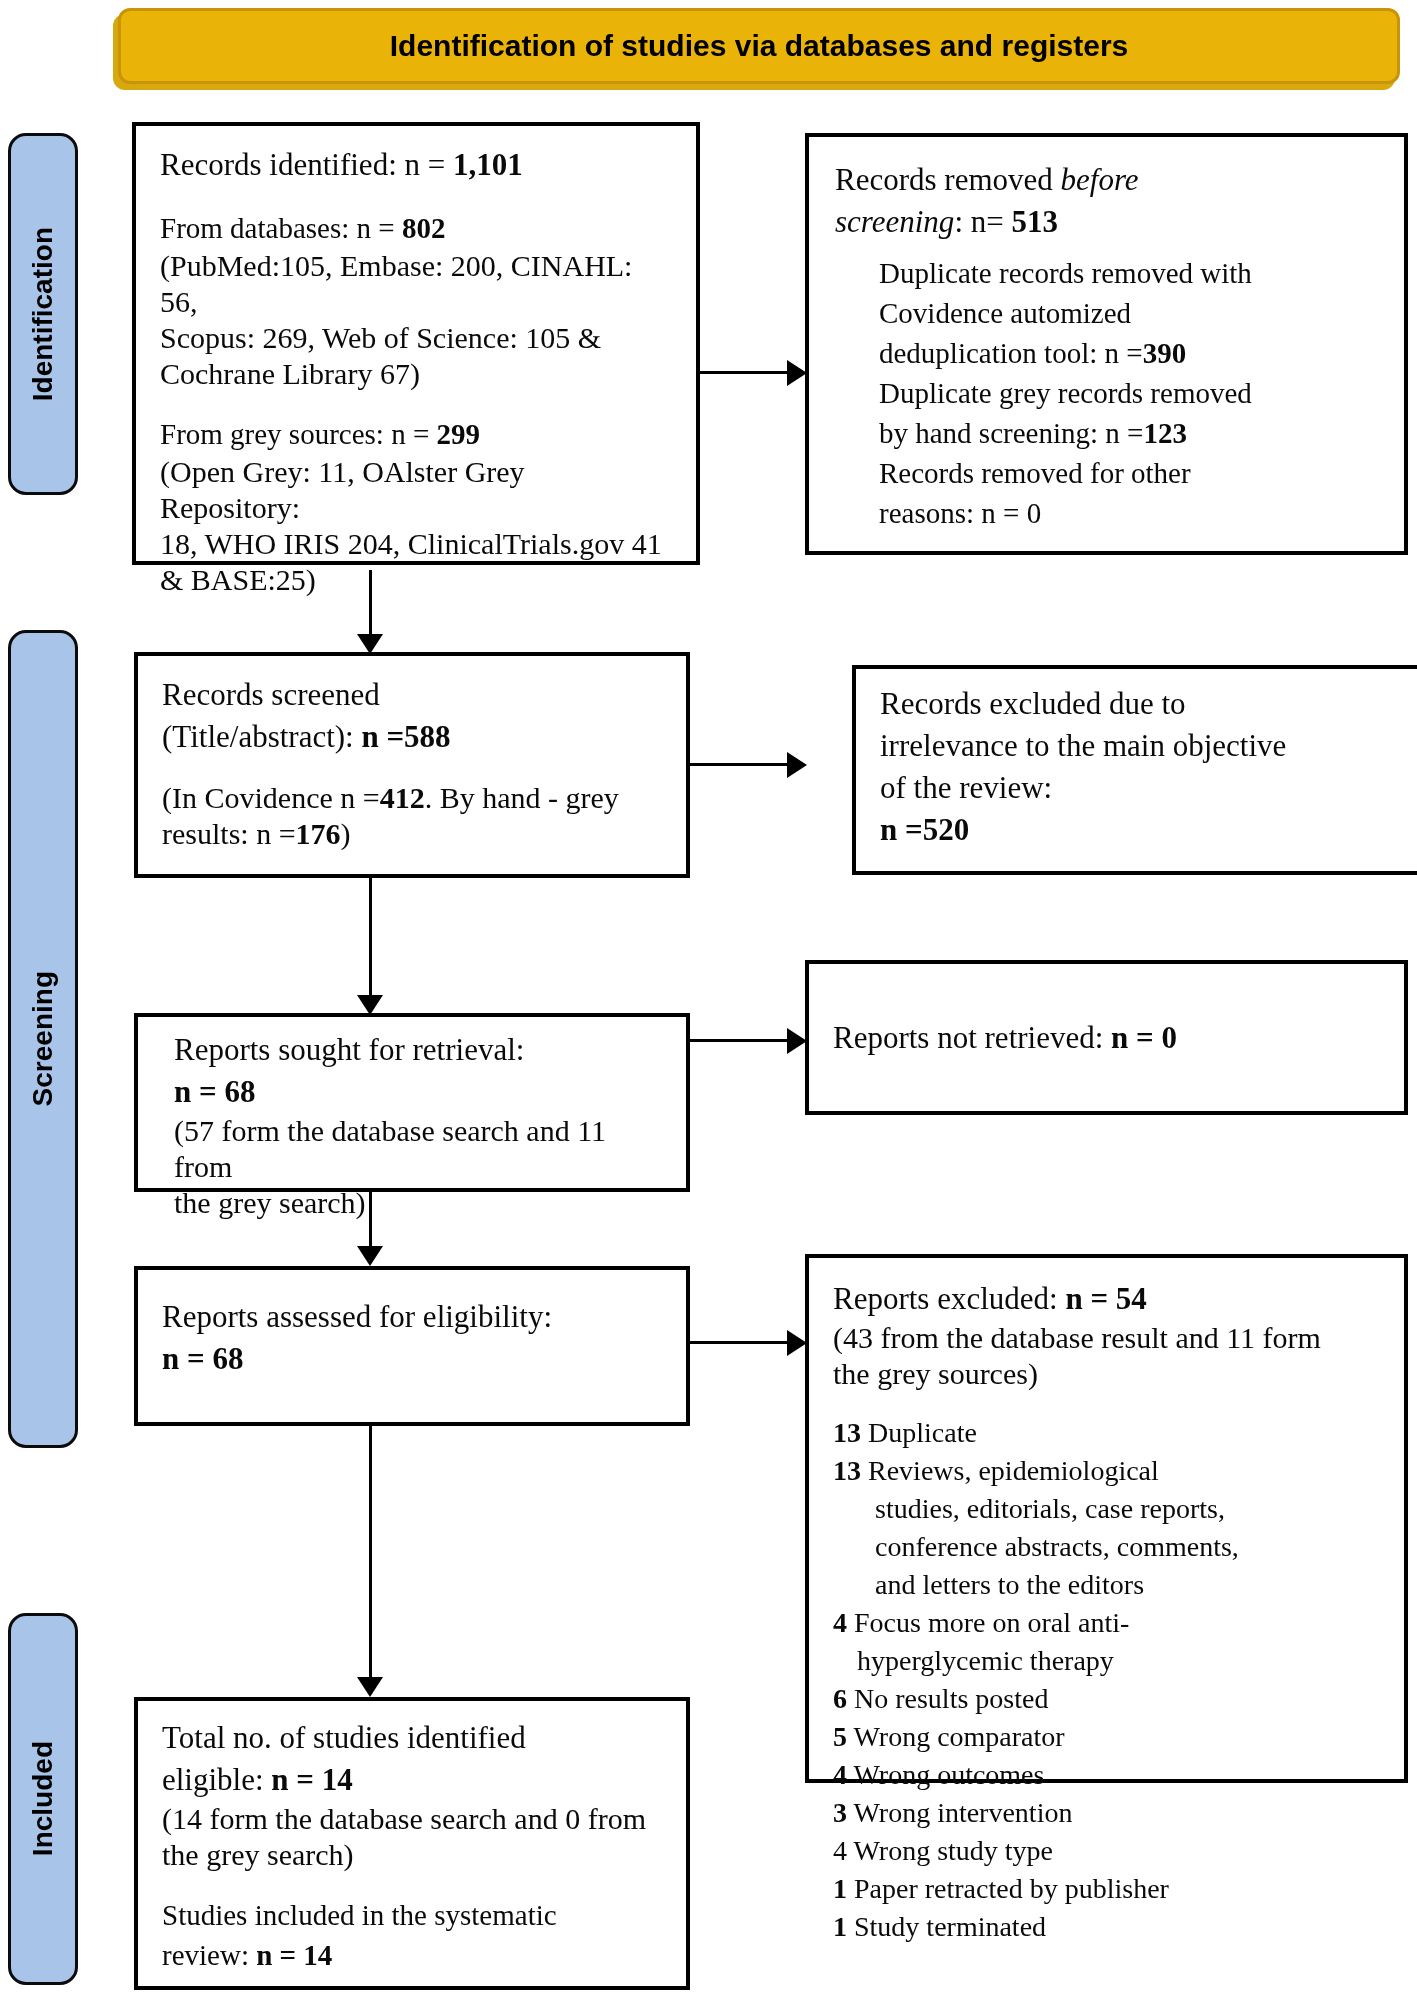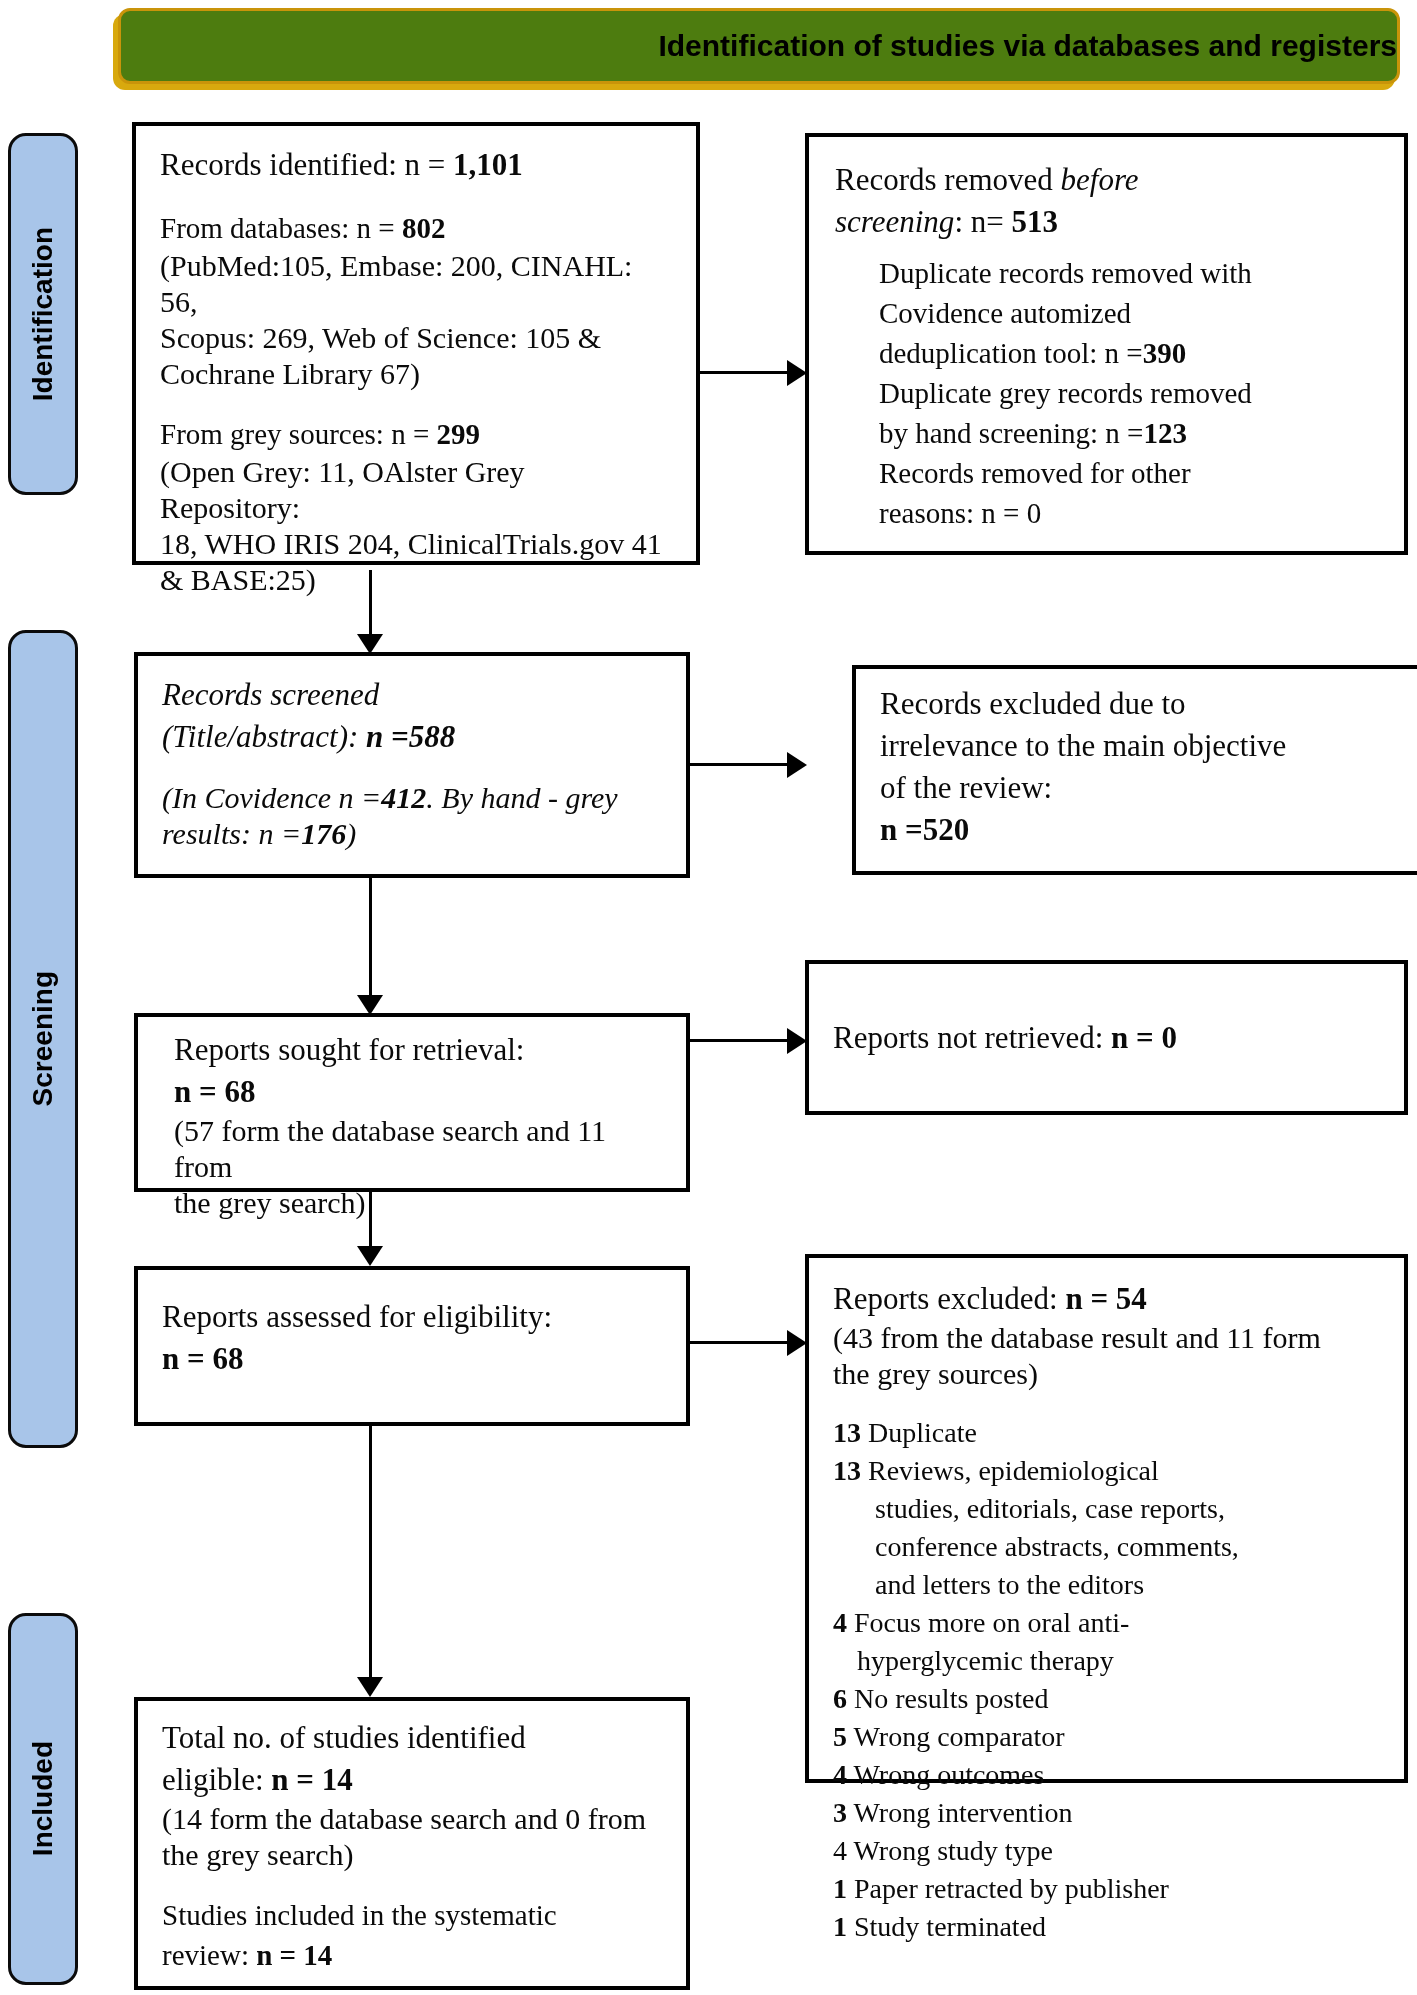--- a/index.html
+++ b/index.html
@@ -1,23 +1,23 @@
 <!DOCTYPE html>
 <html><head>
 <meta charset="utf-8">
 <style>
   html,body{margin:0;padding:0;background:#ffffff;}
   .canvas{position:relative;width:1417px;height:1995px;background:#ffffff;overflow:hidden;
           font-family:"Liberation Serif","DejaVu Serif",serif;color:#0a0a0a;}
 
   
   .banner{position:absolute;left:118px;top:8px;width:1282px;height:76px;
-          background:#4d7c0f;border:3px solid #C9940A;border-radius:12px;
+          background:#eab308;border:3px solid #C9940A;border-radius:12px;
           box-shadow:-5px 6px 0 #D8A90E;
-          display:flex;align-items:center;justify-content:flex-end;box-sizing:border-box;}
+          display:flex;align-items:center;justify-content:center;box-sizing:border-box;}
   .banner span{font-family:"Liberation Sans","DejaVu Sans",sans-serif;font-weight:bold;
                font-size:30px;color:#000;}
 
   
   .tab{position:absolute;left:8px;width:70px;background:#A8C5E9;border:3px solid #0b0b0b;
        border-radius:18px;box-sizing:border-box;
        display:flex;align-items:center;justify-content:center;}
   .tab span{font-family:"Liberation Sans","DejaVu Sans",sans-serif;font-weight:bold;
             font-size:28px;color:#000;
             writing-mode:vertical-rl;transform:rotate(180deg);white-space:nowrap;}
@@ -34,21 +34,21 @@
   .b{font-weight:bold;}
   .i{font-style:italic;}
   .blank{height:22px;}
   .blank_sm{height:10px;}
   .ind{margin-left:44px;}
   .ind2{margin-left:42px;}
   .ind1{margin-left:24px;}
 
   .box-records-identified{left:132px;top:122px;width:568px;height:443px;padding:18px 24px;}
   .box-records-removed{left:805px;top:133px;width:603px;height:422px;padding:22px 26px;}
-  .box-records-screened{left:134px;top:652px;width:556px;height:226px;padding:18px 24px;font-style:italic;}
+  .box-records-screened{left:134px;top:652px;width:556px;height:226px;padding:18px 24px;}
   .box-records-excluded{left:852px;top:665px;width:603px;height:210px;padding:14px 24px;}
   .box-reports-sought{left:134px;top:1013px;width:556px;height:179px;padding:12px 36px;}
   .box-reports-not-retrieved{left:805px;top:960px;width:603px;height:155px;padding:0 24px;
                              display:flex;align-items:center;}
   .box-reports-assessed{left:134px;top:1266px;width:556px;height:160px;padding:26px 24px;}
   .box-reports-excluded{left:805px;top:1254px;width:603px;height:529px;padding:20px 24px;}
   .box-studies-included{left:134px;top:1697px;width:556px;height:293px;padding:16px 24px;font-family:Liberation Serif, serif;}
 
   
   .hline{position:absolute;height:3px;background:#000;}

